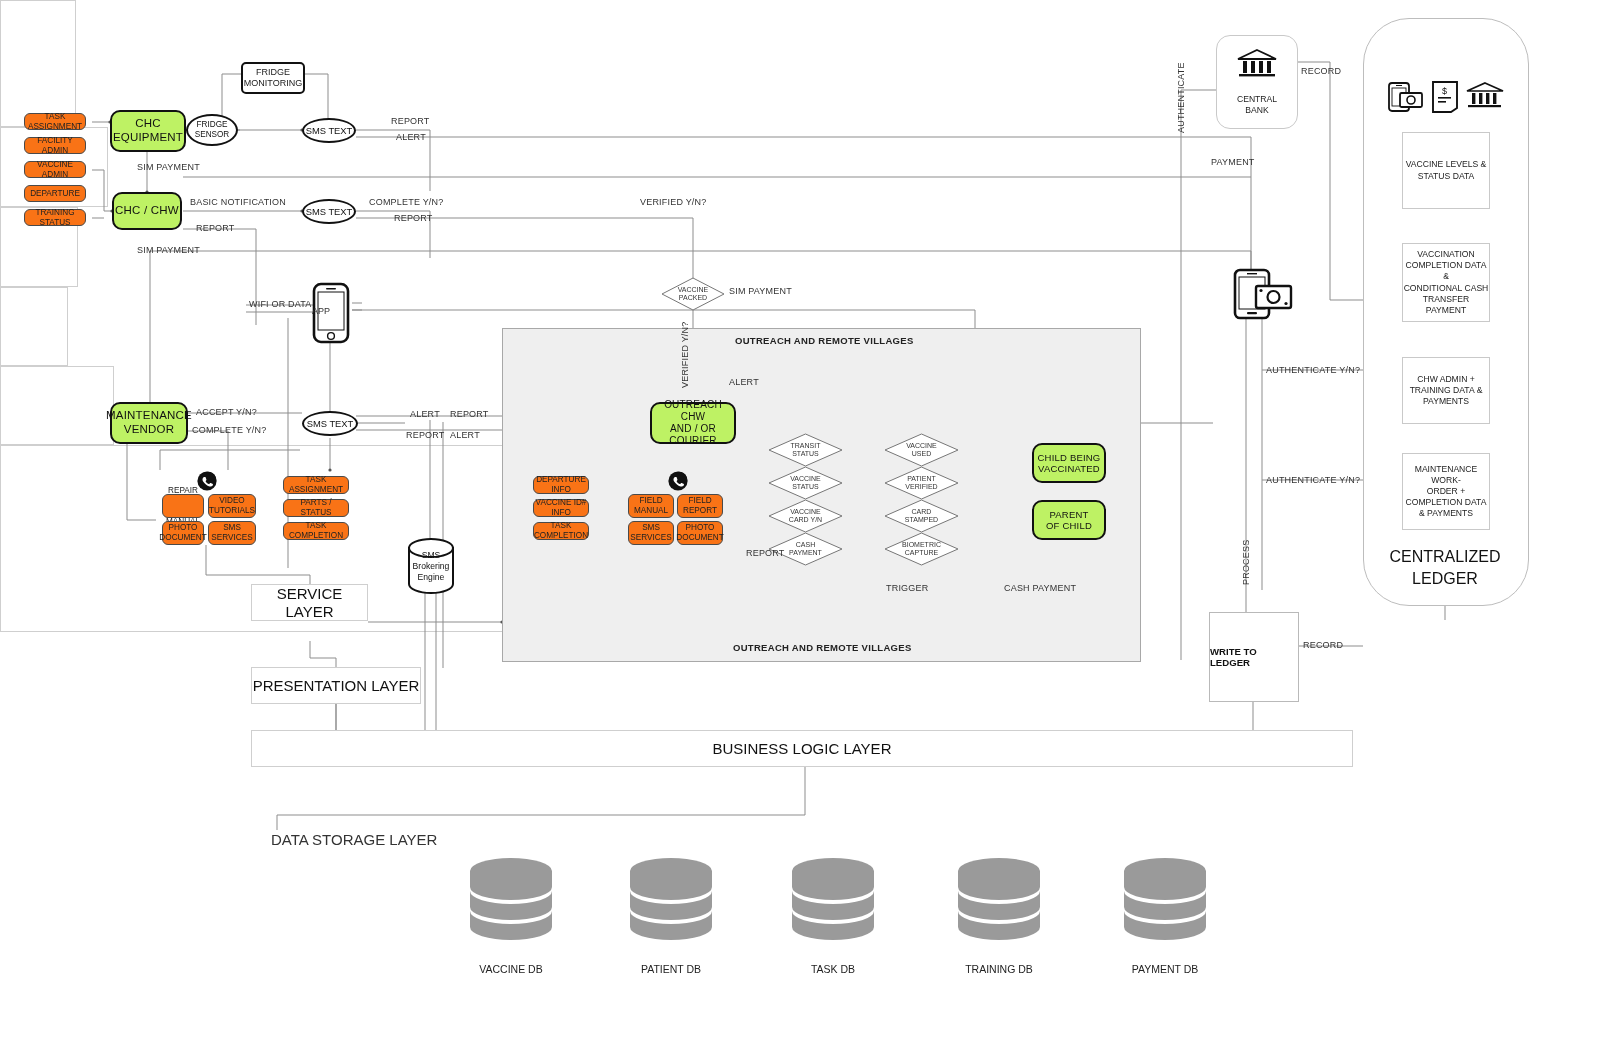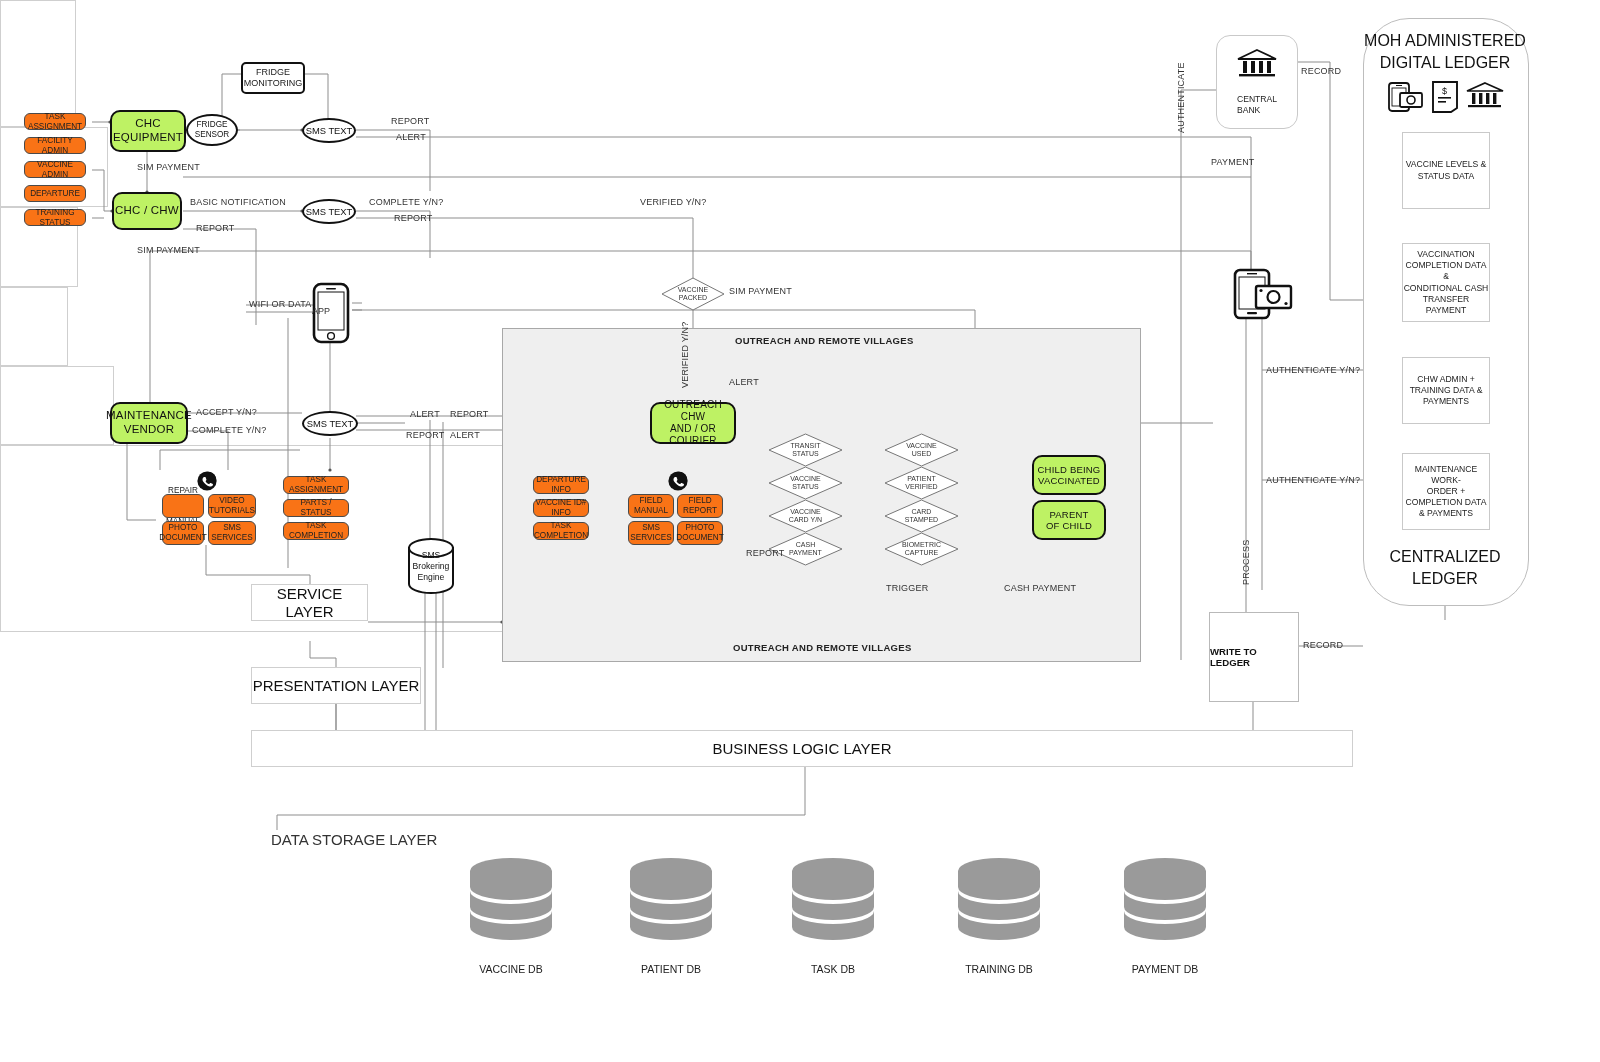--- a/index.html
+++ b/index.html
@@ -33,21 +33,21 @@
   .diam{position:absolute;display:flex;align-items:center;justify-content:center;}
   .diam .dtxt{position:relative;z-index:2;font-size:7px;text-align:center;line-height:1.15;color:#333;}
   
   .capsule{position:absolute;border:1px solid #bdbdbd;border-radius:46px;background:#fff;}
   .ledbox{position:absolute;background:#fff;border:1px solid #c9c9c9;display:flex;
           align-items:center;justify-content:center;text-align:center;font-size:8.6px;
           line-height:1.3;color:#222;}
   .capsule-h{position:absolute;text-align:center;font-size:16px;color:#111;line-height:1.35;}
   .bankbox{position:absolute;border:1px solid #c9c9c9;border-radius:14px;background:#fff;
            display:flex;flex-direction:column;align-items:center;justify-content:center;}
-  .bank-cap{font-size:8.6px;line-height:1.3;color:#222;margin-top:16px;}
+  .bank-cap{font-size:8.6px;text-align:center;line-height:1.3;color:#222;margin-top:16px;}
   .wtl{position:absolute;background:#fff;border:1px solid #b9b9b9;display:flex;
        align-items:center;justify-content:center;font-size:9.6px;font-weight:bold;color:#111;}
   
   .db{position:absolute;}
   .dblabel{position:absolute;font-size:10.5px;color:#222;text-align:center;}
   
   .phone{position:absolute;}
   .whats{position:absolute;}
   .cyl{position:absolute;}
   .cyl-txt{position:absolute;font-size:8.6px;text-align:center;color:#111;line-height:1.28;}
@@ -418,21 +418,21 @@
   <div class="diam" style="left:884px;top:532px;width:75px;height:34px;">
     <svg width="75" height="34" viewBox="0 0 75 34" style="position:absolute;left:0;top:0;">
         <polygon points="37.5,1 74,17 37.5,33 1,17" fill="#fff" stroke="#777" stroke-width="1"></polygon>
       </svg>
     <div class="dtxt">
         <div>BIOMETRIC</div>
         <div>CAPTURE</div>
       </div>
   </div>
 
-  <div class="node actor" style="left:1032px;top:443px;width:74px;height:40px;flex-direction:column;font-size:9.5px;margin-top:12px;">
+  <div class="node actor" style="left:1032px;top:443px;width:74px;height:40px;flex-direction:column;font-size:9.5px;">
     <span>CHILD BEING</span>
     <span>VACCINATED</span>
   </div>
   <div class="node actor" style="left:1032px;top:500px;width:74px;height:40px;flex-direction:column;font-size:9.5px;">
     <span>PARENT</span>
     <span>OF CHILD</span>
   </div>
 
   <div class="node layerbar" style="left:251px;top:584px;width:117px;height:37px;">
       <span>SERVICE LAYER</span>
@@ -523,24 +523,20 @@
       <circle cx="29" cy="22.5" r="1.6" fill="#111"></circle>
       <circle cx="54" cy="35.5" r="1.6" fill="#111"></circle>
     </svg>
   </div>
 
   <div class="wtl" style="left:1209px;top:612px;width:88px;height:88px;">
     <span>WRITE TO LEDGER</span>
   </div>
 
   <div class="capsule" style="left:1363px;top:18px;width:164px;height:586px;"></div>
-  <div class="capsule-h" style="left:1363px;top:30px;width:164px;">
-    <div>MOH ADMINISTERED</div>
-    <div>DIGITAL LEDGER</div>
-  </div>
 
   <div class="phone" style="left:1387px;top:80px;">
     <svg width="118" height="34" viewBox="0 0 118 34">
       <g>
         <rect x="2" y="3" width="20" height="28" rx="3" fill="#fff" stroke="#111" stroke-width="1.8"></rect>
         <rect x="5" y="8" width="14" height="18" fill="#fff" stroke="#111" stroke-width=".9"></rect>
         <rect x="9" y="5" width="6" height="1" fill="#111"></rect>
         <rect x="13" y="13" width="22" height="14" rx="1.5" fill="#fff" stroke="#111" stroke-width="1.8"></rect>
         <circle cx="24" cy="20" r="4" fill="#fff" stroke="#111" stroke-width="1.6"></circle>
       </g>

